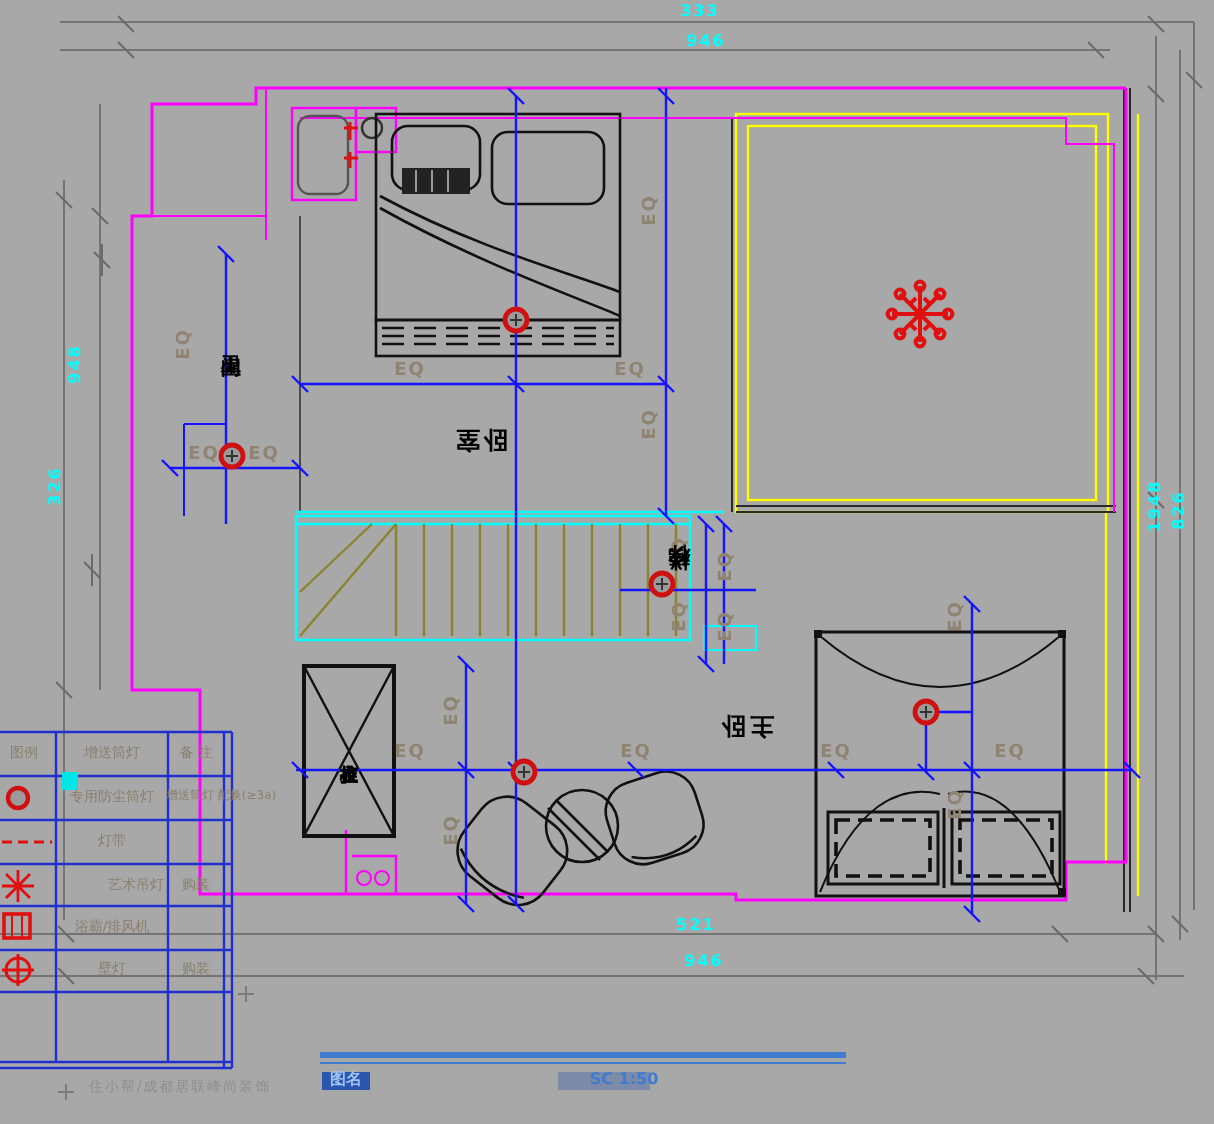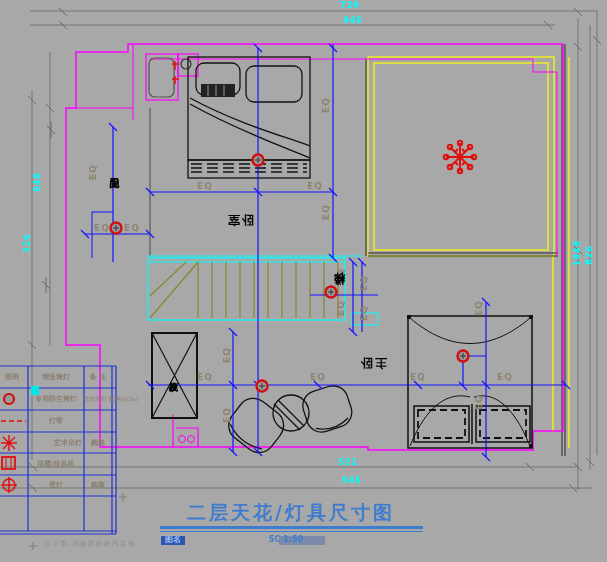--- a/index.html
+++ b/index.html
@@ -8,21 +8,21 @@
   svg{position:absolute;left:0;top:0;}
   .t{position:absolute;transform:translate(-50%,-50%);white-space:pre;line-height:1;}
   .eq{color:#8f8472;font-size:9px;font-weight:700;letter-spacing:1px;}
   .eqv{transform:translate(-50%,-50%) rotate(-90deg);}
   .room{color:#000;font-size:12px;font-weight:700;letter-spacing:2px;}
   .rot180{transform:translate(-50%,-50%) rotate(180deg);}
   .vert{writing-mode:vertical-rl;text-orientation:upright;letter-spacing:0;}
   .vert180{writing-mode:vertical-rl;text-orientation:upright;transform:translate(-50%,-50%) rotate(180deg);}
   .cnum{color:#00ffff;font-size:8px;font-weight:700;letter-spacing:1px;}
   .cnumv{transform:translate(-50%,-50%) rotate(-90deg);}
-  .legend-txt{color:#8a7f6e;font-size:7px;font-weight:700;letter-spacing:0;text-align:right;}
+  .legend-txt{color:#8a7f6e;font-size:7px;font-weight:400;letter-spacing:0;text-align:right;}
   .legend-remark{color:#8a7f6e;font-size:6px;width:30px;text-align:center;line-height:1.1;}
   .title{color:#3f7cd0;font-size:19px;font-weight:700;letter-spacing:3px;}
   .subttl{color:#3f7cd0;font-size:8px;font-weight:700;}
   .watermark{color:#8e8e8e;font-size:7px;letter-spacing:1px;}
 </style>
 </head>
 <body>
 
 <div id="canvas">
 
@@ -230,21 +230,21 @@
   <span class="t eq eqv" style="left:341px;top:308px">EQ</span>
   <span class="t eq eqv" style="left:364px;top:283px">EQ</span>
   <span class="t eq eqv" style="left:364px;top:313px">EQ</span>
 
   <span class="t room rot180" style="left:240px;top:220px">卧室</span>
   <span class="t room vert180" style="left:340px;top:293px;font-size:11px">楼梯</span>
   <span class="t room rot180" style="left:373px;top:363px">主卧</span>
   <span class="t room vert" style="left:114px;top:170px;font-size:10px">卫生间</span>
   <span class="t room vert" style="left:173px;top:375px;font-size:9px;letter-spacing:0">推拉衣柜</span>
 
-  <span class="t cnum" style="left:350px;top:6px">729</span>
+  <span class="t cnum" style="left:350px;top:6px">333</span>
   <span class="t cnum" style="left:353px;top:21px">946</span>
   <span class="t cnum" style="left:348px;top:463px">521</span>
   <span class="t cnum" style="left:352px;top:481px">946</span>
   <span class="t cnum cnumv" style="left:38px;top:182px">948</span>
   <span class="t cnum cnumv" style="left:28px;top:243px">326</span>
   <span class="t cnum cnumv" style="left:578px;top:253px">1948</span>
   <span class="t cnum cnumv" style="left:590px;top:255px">826</span>
 
   <span class="t legend-txt" style="left:12px;top:377px">图例</span>
   <span class="t legend-txt" style="left:56px;top:377px">增送筒灯</span>
@@ -252,19 +252,18 @@
 
   <span class="t legend-txt" style="left:56px;top:399px">专用防尘筒灯</span>
   <span class="t legend-remark" style="left:98px;top:399px">增送筒灯 配换(≥3a)</span>
   <span class="t legend-txt" style="left:56px;top:421px">灯带</span>
   <span class="t legend-txt" style="left:68px;top:443px">艺术吊灯</span>
   <span class="t legend-txt" style="left:98px;top:443px">购装</span>
   <span class="t legend-txt" style="left:56px;top:464px">浴霸/排风机</span>
   <span class="t legend-txt" style="left:56px;top:485px">壁灯</span>
   <span class="t legend-txt" style="left:98px;top:485px">购装</span>
 
-  <span class="t title" style="left:291px;top:512px">二层天花/灯具尺寸图</span>
   <span class="t subttl" style="left:173px;top:540px;color:#9fc2f0">图名</span>
-  <span class="t subttl" style="left:286px;top:540px">SC 1:50</span>
+  <span class="t subttl" style="left:312px;top:540px">SC 1:50</span>
 
   <span class="t watermark" style="left:90px;top:544px">住小帮/成都居联峰尚装饰</span>
 
 </div>
 
 </body></html>

